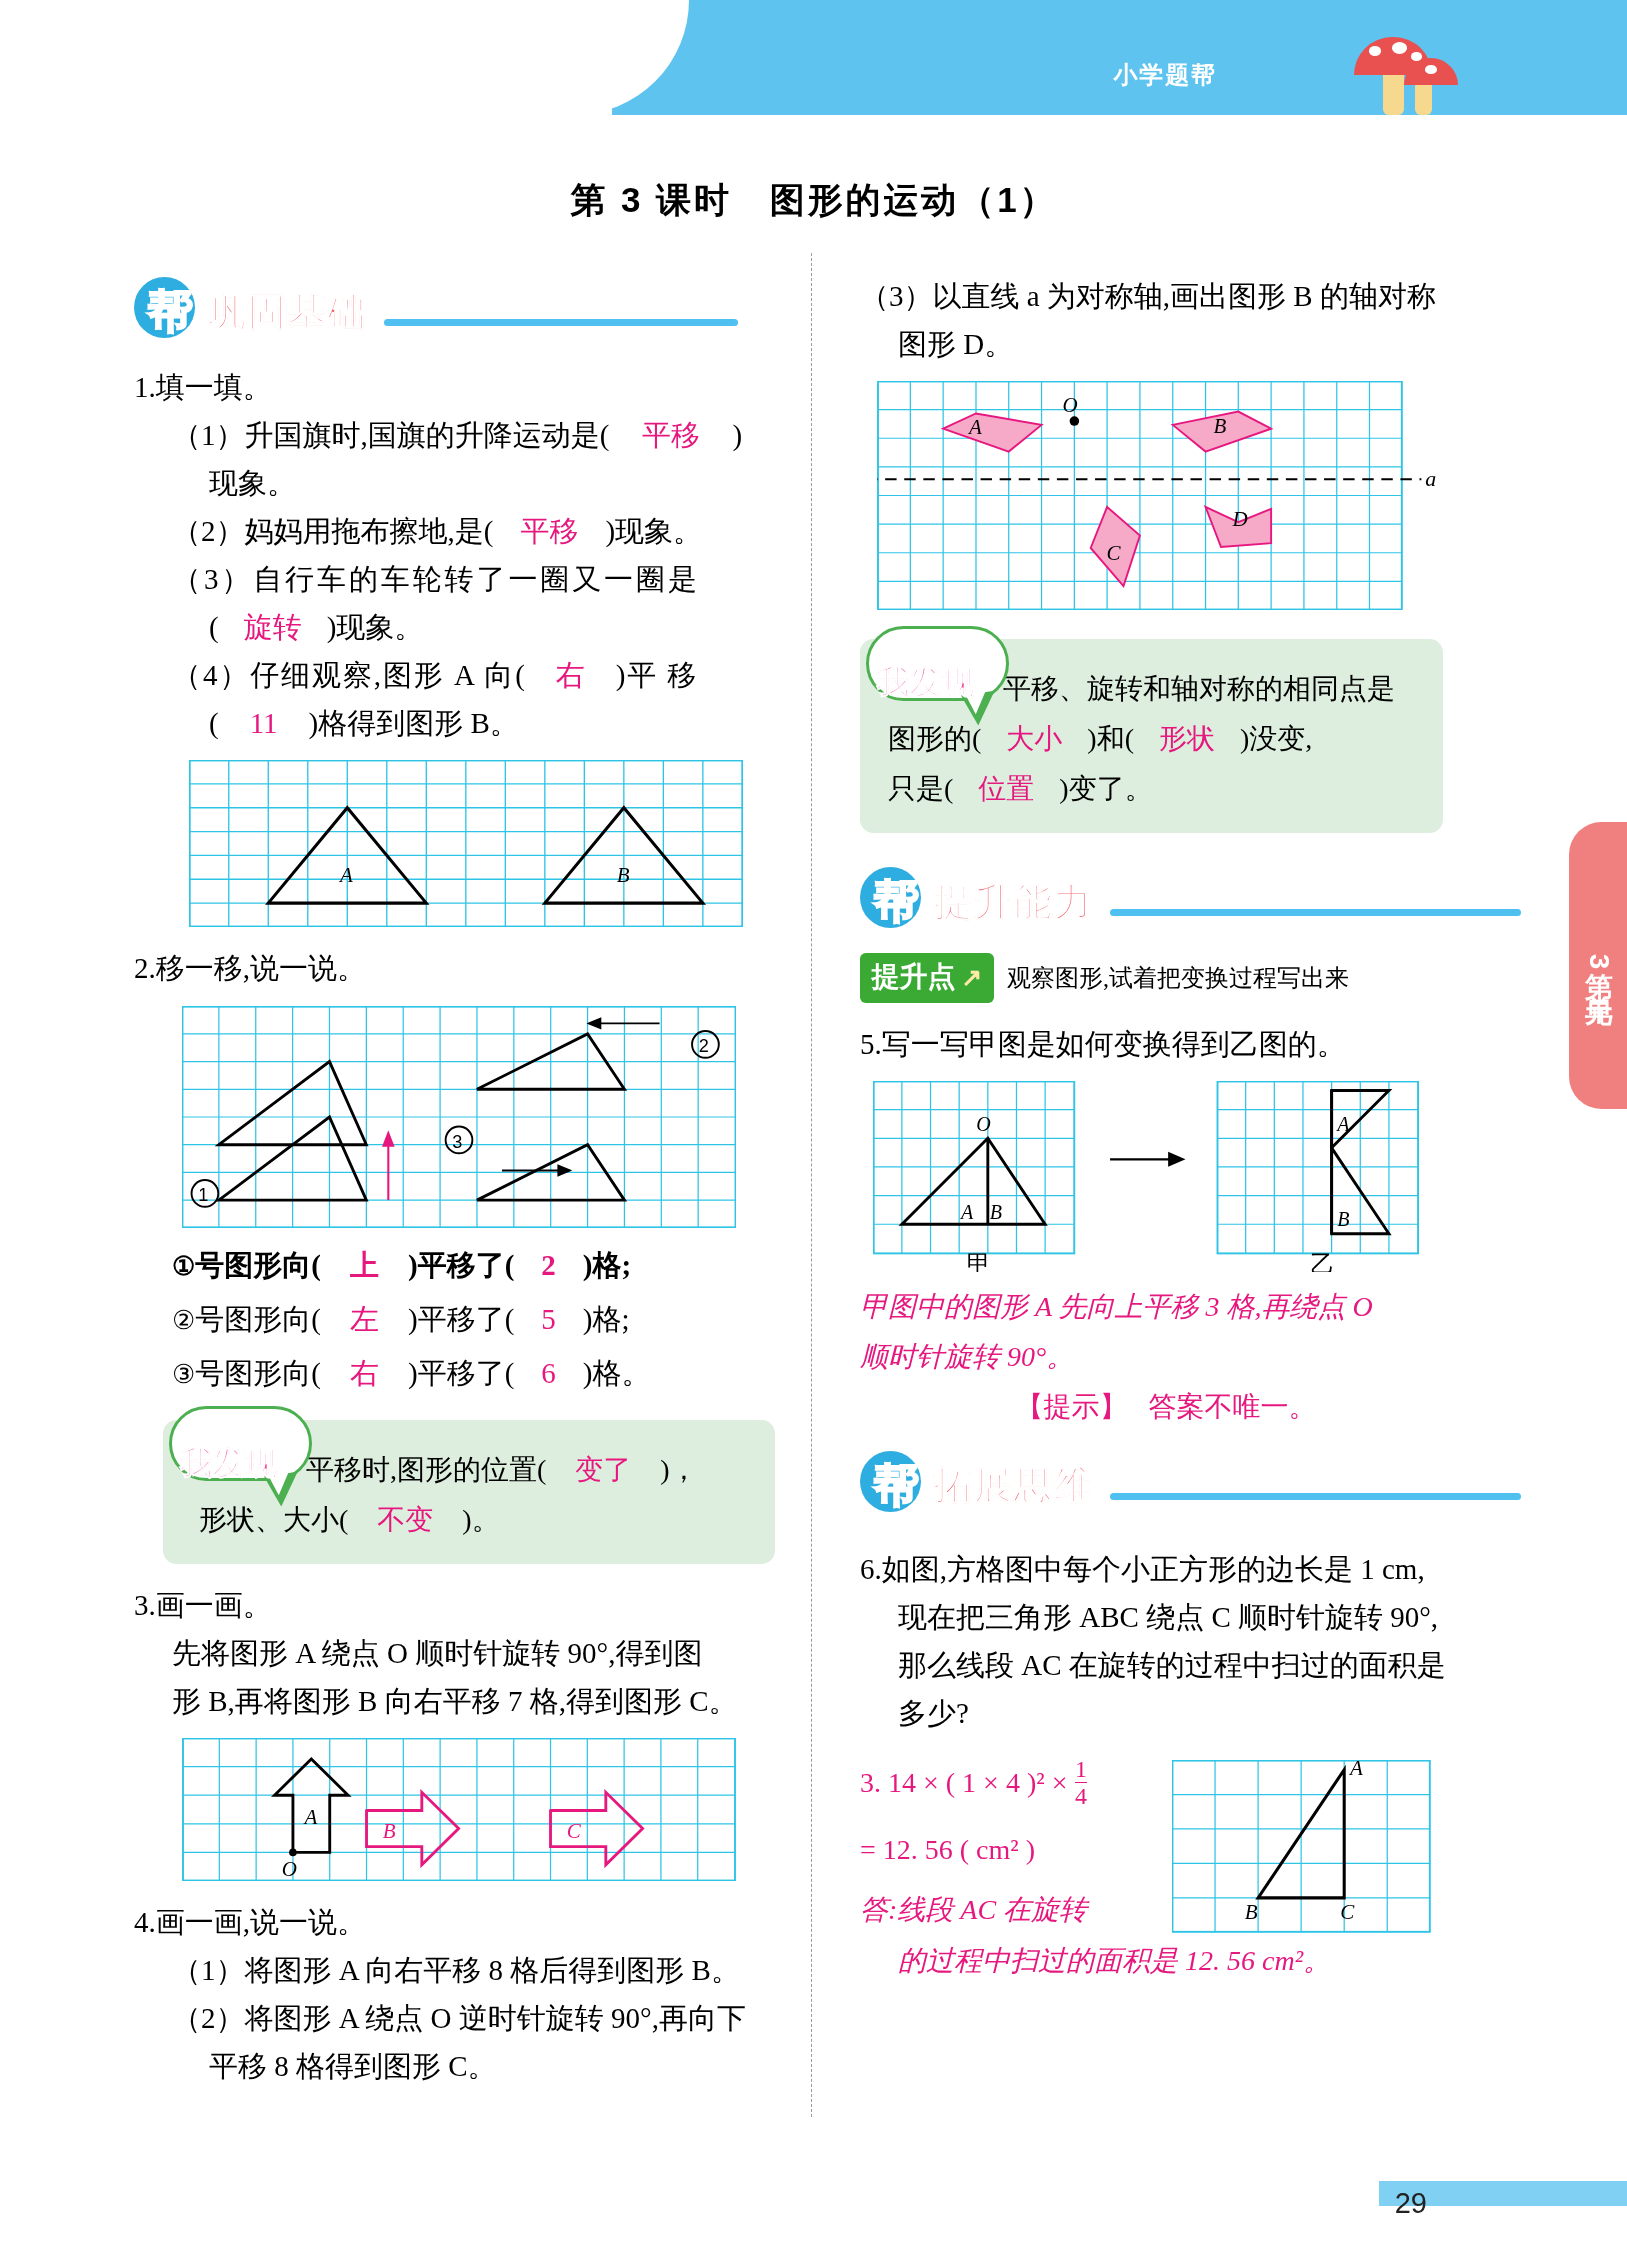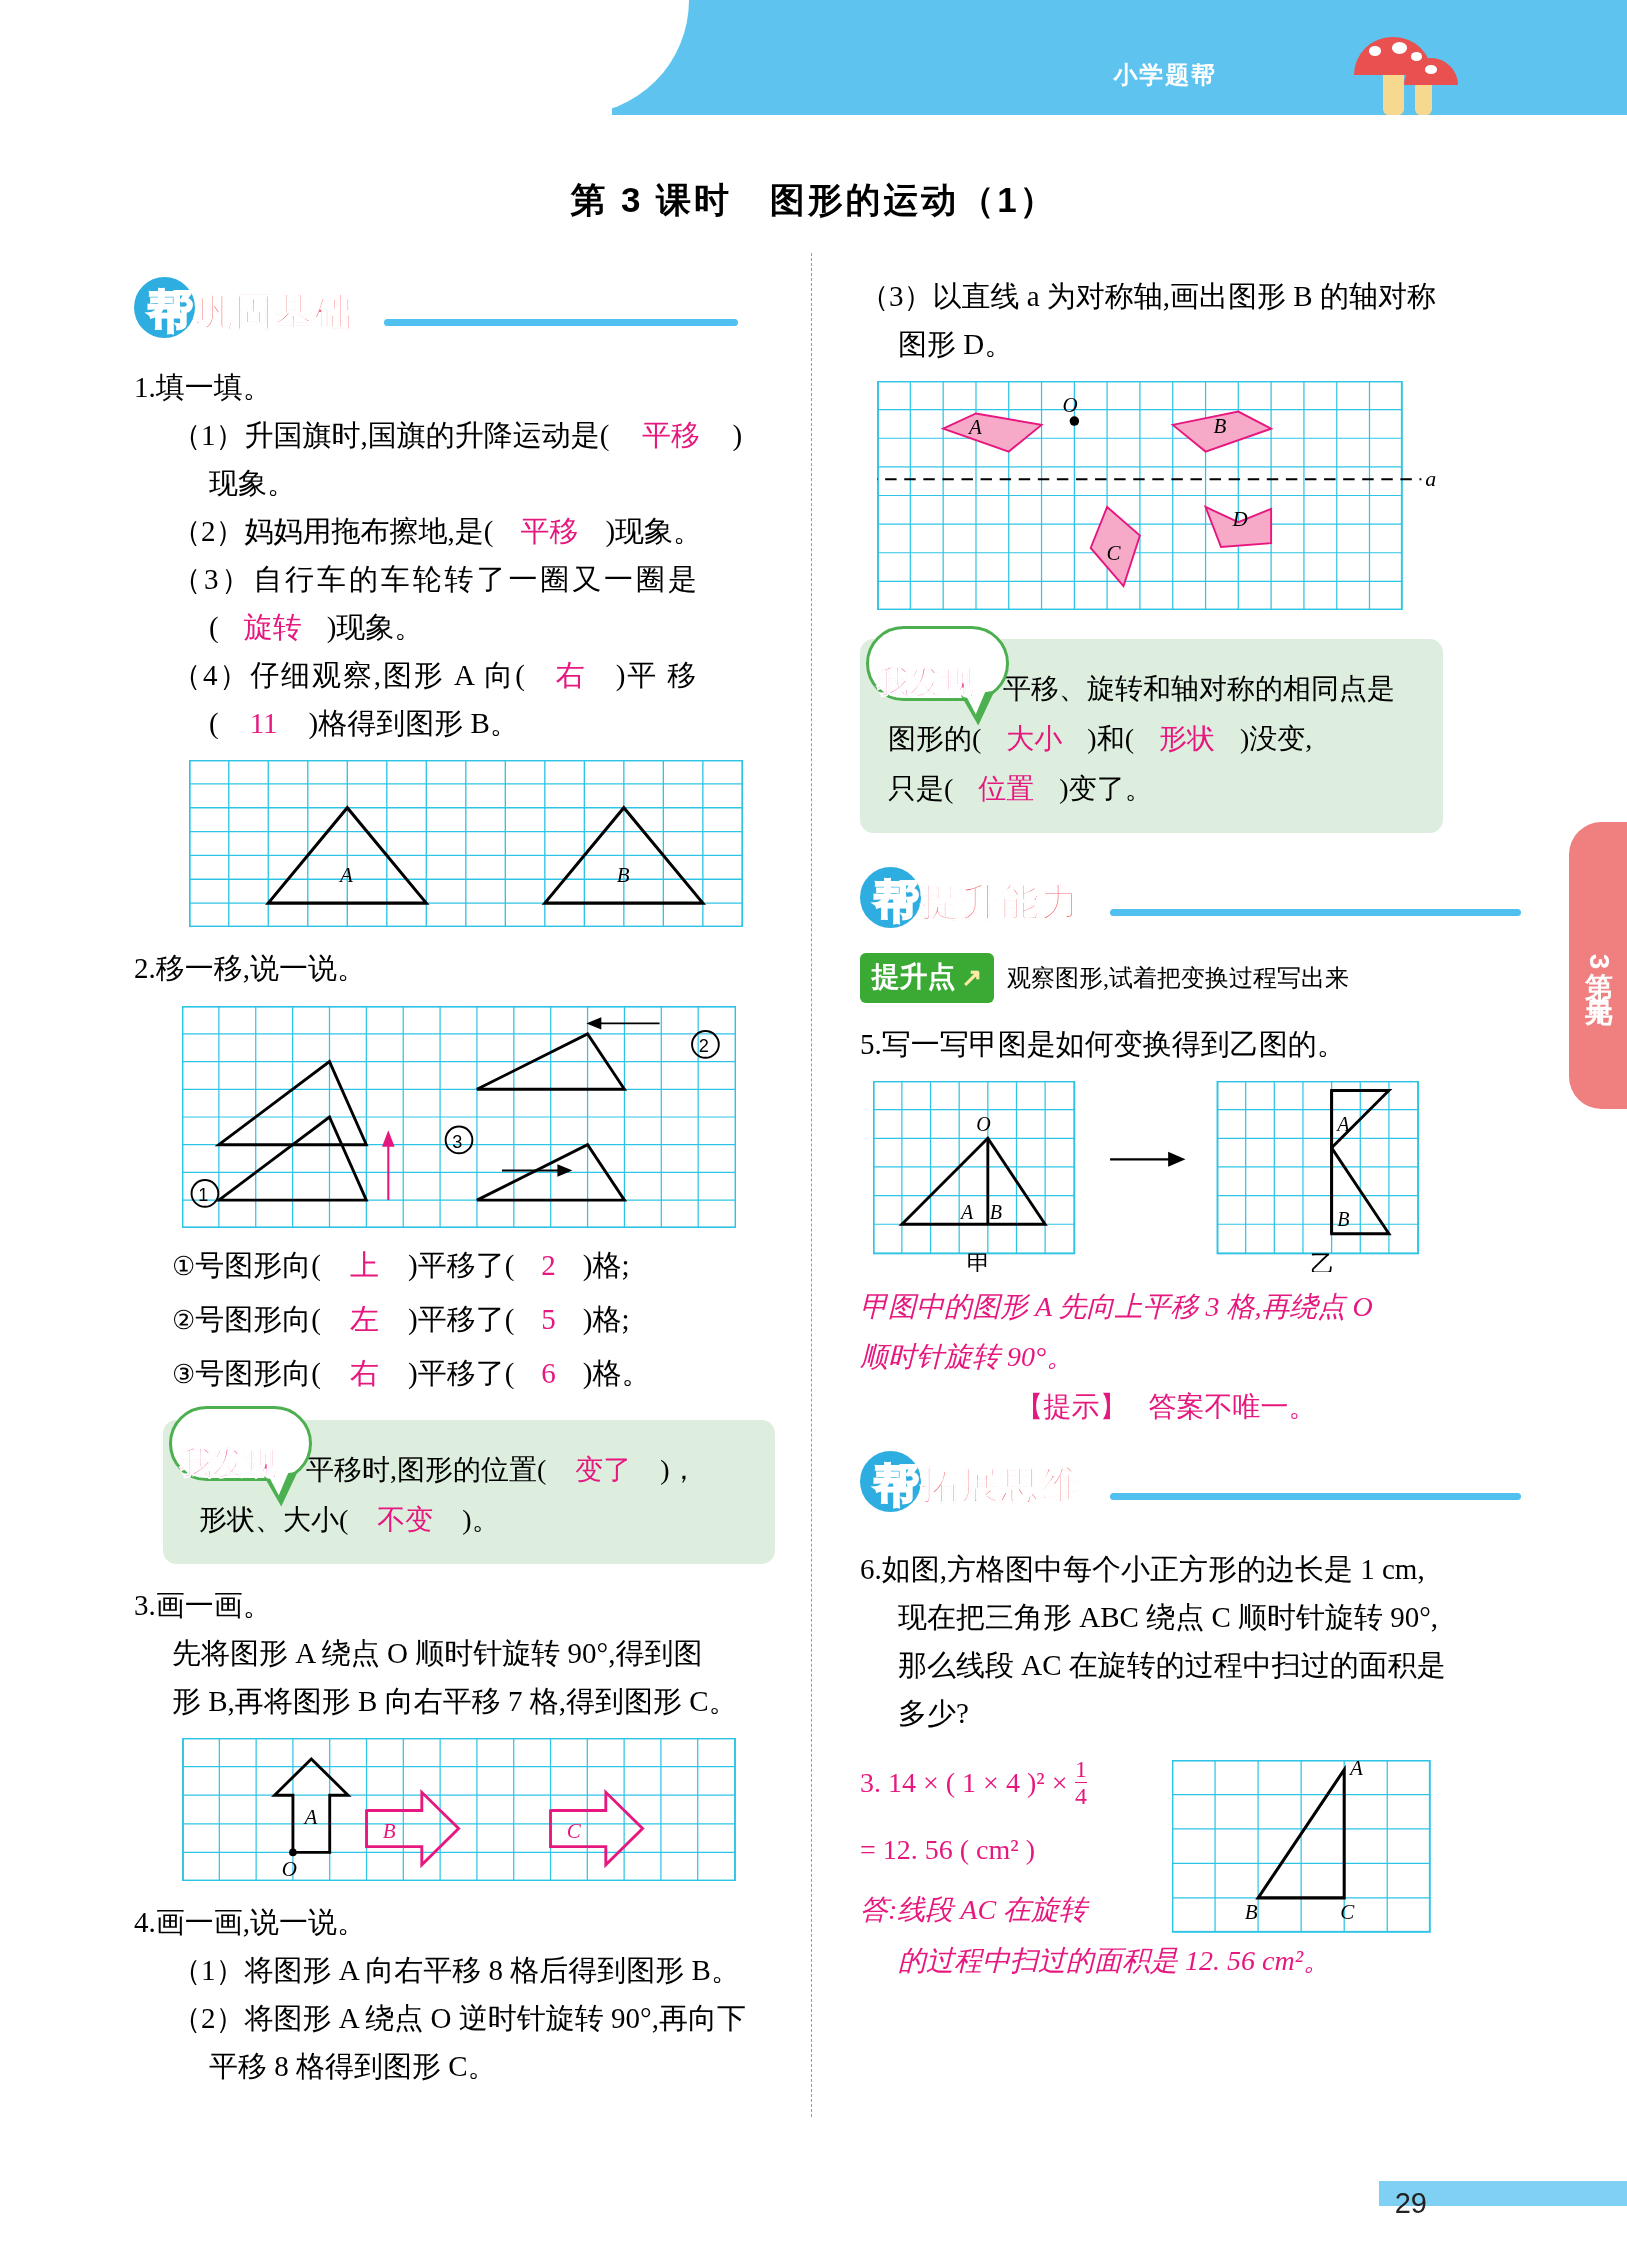--- a/index.html
+++ b/index.html
@@ -65,21 +65,21 @@
     border-radius: 50%; background: #2eaee0;
   }
   .sec-bang {
     position: absolute; left: 13.4px; top: 3.8px;
     font-family: "Liberation Sans", sans-serif;
     font-size: 46px; font-weight: bold; color: #ef4b57;
     -webkit-text-stroke: 1.9px #ffffff;
     text-shadow: 0 0 0 #ef4b57;
   }
   .sec-text {
-    position: absolute; left: 61px; top: 9.6px;
+    position: absolute; left: 74px; top: 9.6px;
     font-family: "Liberation Sans", sans-serif;
     font-size: 38px; font-weight: bold; color: #ef5a62;
     letter-spacing: 1.9px;
     -webkit-text-stroke: 1px #ffffff;
   }
   .sec-rule {
     position: absolute; left: 250px; top: 42px; height: 6.7px;
     background: #4fc0f0; border-radius: 3.8px;
   }
   .sec-rule.w-left  { width: 354px; }
@@ -317,21 +317,21 @@
       <g stroke="#000" stroke-width="2" fill="#000">
         <line x1="500" y1="18" x2="432" y2="18"></line>
         <polygon points="426,18 438,13 438,23"></polygon>
         <line x1="335" y1="172" x2="400" y2="172"></line>
         <polygon points="406,172 394,167 394,177"></polygon>
       </g>
     </svg>
   </div>
 
   <div style="margin-top:13.4px;">
-    <div class="q" style="margin-top:0;padding-left:38px;">
+    <div class="q" style="margin-top:0;padding-left:38px;font-weight:bold;">
       <span style="font-size:26px;">①</span><span>号图形向(</span><span class="ans-upright" style="padding:0 29px;">上</span><span>)平移了(</span><span class="ans-upright" style="padding:0 27px;">2</span><span>)格;</span>
     </div>
     <div class="q" style="margin-top:3.8px;padding-left:38px;">
       <span style="font-size:26px;">②</span><span>号图形向(</span><span class="ans-upright" style="padding:0 29px;">左</span><span>)平移了(</span><span class="ans-upright" style="padding:0 27px;">5</span><span>)格;</span>
     </div>
     <div class="q" style="margin-top:3.8px;padding-left:38px;">
       <span style="font-size:26px;">③</span><span>号图形向(</span><span class="ans-upright" style="padding:0 29px;">右</span><span>)平移了(</span><span class="ans-upright" style="padding:0 27px;">6</span><span>)格。</span>
     </div>
   </div>
 

